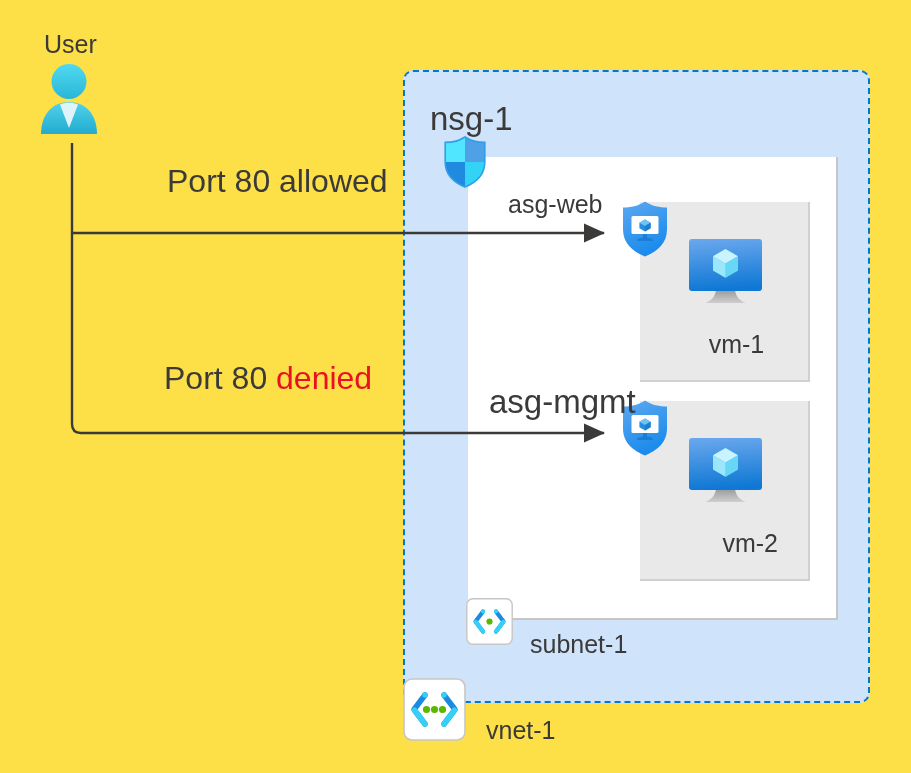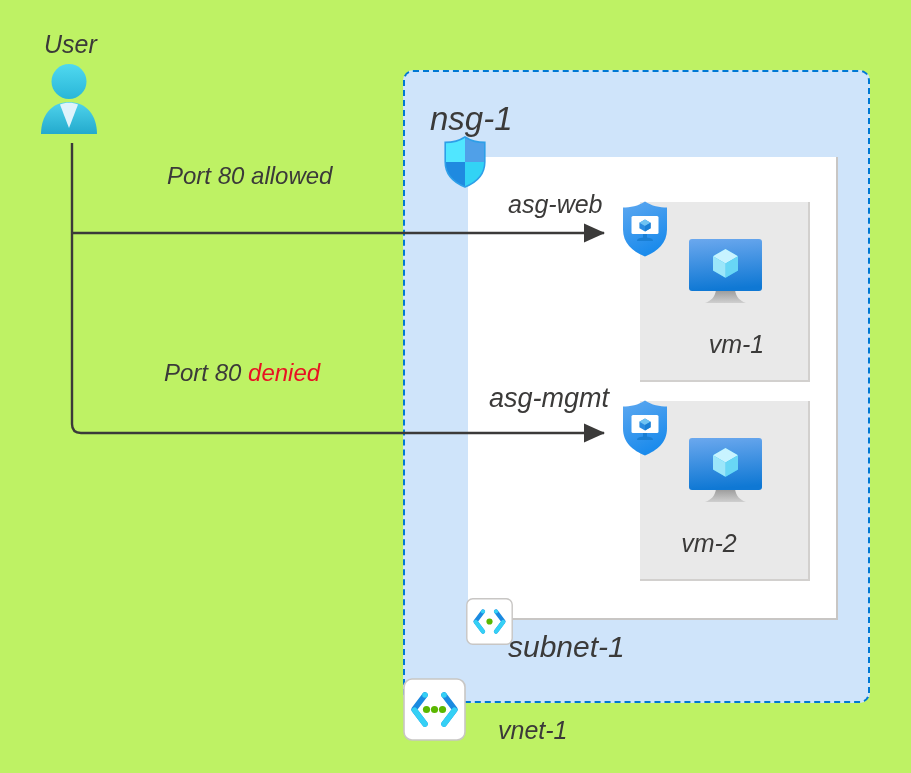--- a/index.html
+++ b/index.html
@@ -4,45 +4,44 @@
 <style>
   html, body {
     margin: 0;
     padding: 0;
     background: #ffffff;
   }
   #canvas {
     position: relative;
     width: 911px;
     height: 773px;
-    background: #bef264;
+    background: #fde047;
     font-family: "Liberation Sans", sans-serif;
     overflow: hidden;
-    font-style: italic;
   }
 
   
   .label {
     position: absolute;
     color: #3b3a39;
     white-space: nowrap;
     line-height: 1.28;
   }
   .t-user     { left: 44px;  top: 28px;  font-size: 25px; }
   .t-nsg      { left: 430px; top: 98px;  font-size: 33px; }
   .t-asgweb   { left: 508px; top: 188px; font-size: 25px; }
-  .t-asgmgmt  { left: 489px; top: 381px; font-size: 27px; }
-  .t-subnet   { left: 508px; top: 628px; font-size: 30px; }
-  .t-vnet     { left: 486px; top: 714px; font-size: 25px; margin-left: 12px; }
+  .t-asgmgmt  { left: 489px; top: 381px; font-size: 33px; }
+  .t-subnet   { left: 530px; top: 628px; font-size: 25px; }
+  .t-vnet     { left: 486px; top: 714px; font-size: 25px; }
   .t-vm1      { left: 640px; top: 328px; font-size: 25px; width: 193px; text-align: center; }
-  .t-vm2      { left: 640px; top: 527px; font-size: 25px; width: 138px; text-align: center; }
+  .t-vm2      { left: 640px; top: 527px; font-size: 25px; width: 138px; text-align: right; }
 
   .rulebox {
     position: absolute;
-    font-size: 24px;
+    font-size: 32px;
     color: #3b3a39;
     line-height: 1.42;
     white-space: nowrap;
   }
   .rule-top    { left: 167px; top: 159px; }
   .rule-bottom { left: 164px; top: 356px; }
   .deny { color: #e81123; }
 
   
   .vnet-box {

